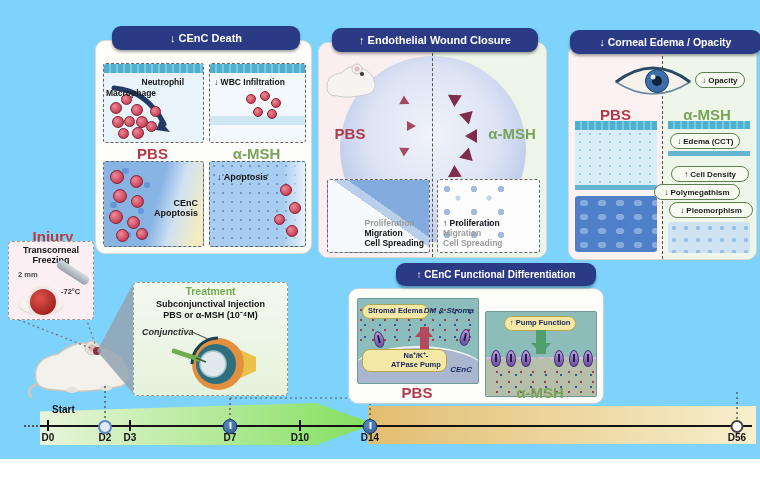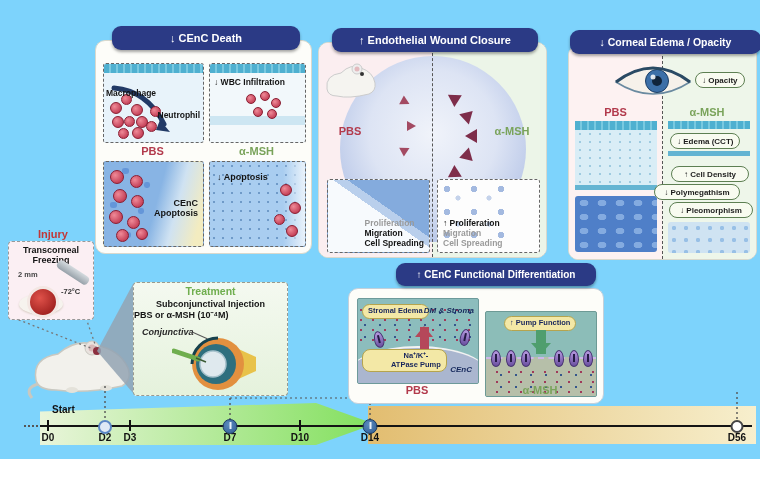--- a/index.html
+++ b/index.html
@@ -11,21 +11,21 @@
           text-align:center;border-radius:9px;padding:6px 4px;z-index:6;box-shadow:0 2px 3px rgba(0,0,0,.35);}
   .dash-box{position:absolute;border:1.5px dashed #666;border-radius:3px;overflow:hidden;}
   .cyan-band{position:absolute;left:0;right:0;height:9px;
              background:repeating-linear-gradient(90deg,#4fb0d0 0 5px,#79c9e0 5px 7px);}
   .cell{position:absolute;border-radius:50%;background:radial-gradient(circle at 35% 35%,#ef8a97,#b52742);
         border:1px solid #8a1d31;}
   .frag{position:absolute;background:#5b8ed6;border-radius:40%;opacity:.8;}
   .mini{position:absolute;font-size:8.5px;font-weight:bold;color:#141414;line-height:10px;}
   .pbs-t{color:var(--pbs-red);font-weight:bold;}
   .msh-t{color:var(--amsh-green);font-weight:bold;}
-  .lab-row{position:absolute;font-size:11px;text-align:center;}
+  .lab-row{position:absolute;font-size:15px;text-align:center;}
   .vdash{position:absolute;border-left:1.6px dashed #555;width:0;}
   .badge{position:absolute;background:#f8fbf0;border:1.5px solid #5d7f52;border-radius:9px;
          font-size:8px;font-weight:bold;color:#1c1c1c;padding:2.5px 6px;white-space:nowrap;text-align:center;}
   .ybadge{position:absolute;background:#f3e8a6;border:1.2px solid #b5a44e;border-radius:8px;
           font-size:7.5px;font-weight:bold;color:#17255c;padding:2px 5px;white-space:nowrap;text-align:center;line-height:8.5px;}
   .arr{position:absolute;width:0;height:0;border:5px solid transparent;}
   .arr.r{border-left:9px solid #a34a62;border-right:none;}
   .arr.l{border:7px solid transparent;border-right:12px solid #7e2d4a;border-left:none;}
   .pump{position:absolute;width:8px;height:15px;border-radius:50%/58% 58% 42% 42%;
         background:linear-gradient(180deg,#b79ae0,#6a4fa0);border:1px solid #453070;}
@@ -96,21 +96,21 @@
         <div class="cell" style="left:17px;top:30px;width:9px;height:9px;"></div>
         <div class="cell" style="left:27px;top:40px;width:10px;height:10px;"></div>
         <div class="cell" style="left:8px;top:52px;width:10px;height:10px;"></div>
         <div class="cell" style="left:20px;top:52px;width:9px;height:9px;"></div>
         <div class="cell" style="left:32px;top:52px;width:10px;height:10px;"></div>
         <div class="cell" style="left:14px;top:64px;width:9px;height:9px;"></div>
         <div class="cell" style="left:28px;top:63px;width:10px;height:10px;"></div>
         <div class="cell" style="left:42px;top:57px;width:9px;height:9px;"></div>
         <div class="cell" style="left:46px;top:42px;width:9px;height:9px;"></div>
       </div>
-      <div class="mini" style="right:3px;top:13px;margin-top:33px;">Neutrophil</div>
+      <div class="mini" style="right:19px;top:13px;">Neutrophil</div>
       <div class="mini" style="left:2px;top:24px;">Macrophage</div>
     </div>
 
     <div class="dash-box" style="left:113px;top:22px;width:95px;height:78px;background:#f2f8fb;">
       <div class="cyan-band" style="top:0;"></div>
       <div class="mini" style="left:4px;top:13px;">↓ WBC Infiltration</div>
       <div class="abs" style="left:0;right:0;top:52px;height:9px;background:#cde6f2;"></div>
       <div>
         <div class="cell" style="left:36px;top:30px;width:8px;height:8px;"></div>
         <div class="cell" style="left:50px;top:27px;width:8px;height:8px;"></div>
@@ -250,21 +250,21 @@
     <div class="mini" style="left:52px;top:45px;font-size:7.5px;color:#333;">-72°C</div>
     <div class="abs" style="left:10px;top:52px;width:44px;height:20px;background:#f6f3ee;border-radius:50%;box-shadow:0 1px 2px #d8ccc4;"></div>
     <div class="abs" style="left:18px;top:44px;width:26px;height:26px;border-radius:50%;
          background:radial-gradient(circle at 38% 35%,#e0524a,#8c1212);border:3px solid #f3e7e3;"></div>
   </div>
 
   <div class="abs" style="left:133px;top:282px;width:153px;height:112px;z-index:3;
        background:linear-gradient(180deg,#f4f9f0,#e5f2dc);border:1.5px dashed #9a9a8f;border-radius:4px;">
     <div class="lab-row" style="left:0;width:153px;top:2px;font-weight:bold;font-size:10.5px;color:var(--treatment-green);">Treatment</div>
     <div class="mini" style="left:0;right:0;top:16px;text-align:center;font-size:9px;">Subconjunctival Injection</div>
-    <div class="mini" style="left:0;right:0;top:27px;font-size:9px;">PBS or α-MSH (10⁻⁴M)</div>
+    <div class="mini" style="left:0;right:0;top:27px;text-align:center;font-size:9px;">PBS or α-MSH (10⁻⁴M)</div>
     <div class="mini it" style="left:8px;top:44px;font-size:9px;color:#2a2a2a;">Conjunctiva</div>
     <svg class="abs" style="left:38px;top:50px;" width="86" height="60" viewBox="0 0 86 60">
       <path d="M62,14 L84,24 L84,38 L62,48 Z" fill="#e8c24a"></path>
       <circle cx="46" cy="31" r="26" fill="#e2903f"></circle>
       <circle cx="44" cy="31" r="20" fill="#2e6f7e"></circle>
       <circle cx="41" cy="31" r="13" fill="#dfe9ee" stroke="#a8c2cc" stroke-width="1.5"></circle>
       <path d="M46,5 A26,26 0 0 0 20,31" fill="none" stroke="#16414d" stroke-width="3"></path>
       <line x1="2" y1="18" x2="26" y2="26" stroke="#6fae4e" stroke-width="5" stroke-linecap="round"></line>
       <line x1="24" y1="25" x2="34" y2="29" stroke="#3a5a34" stroke-width="1.5"></line>
     </svg>

